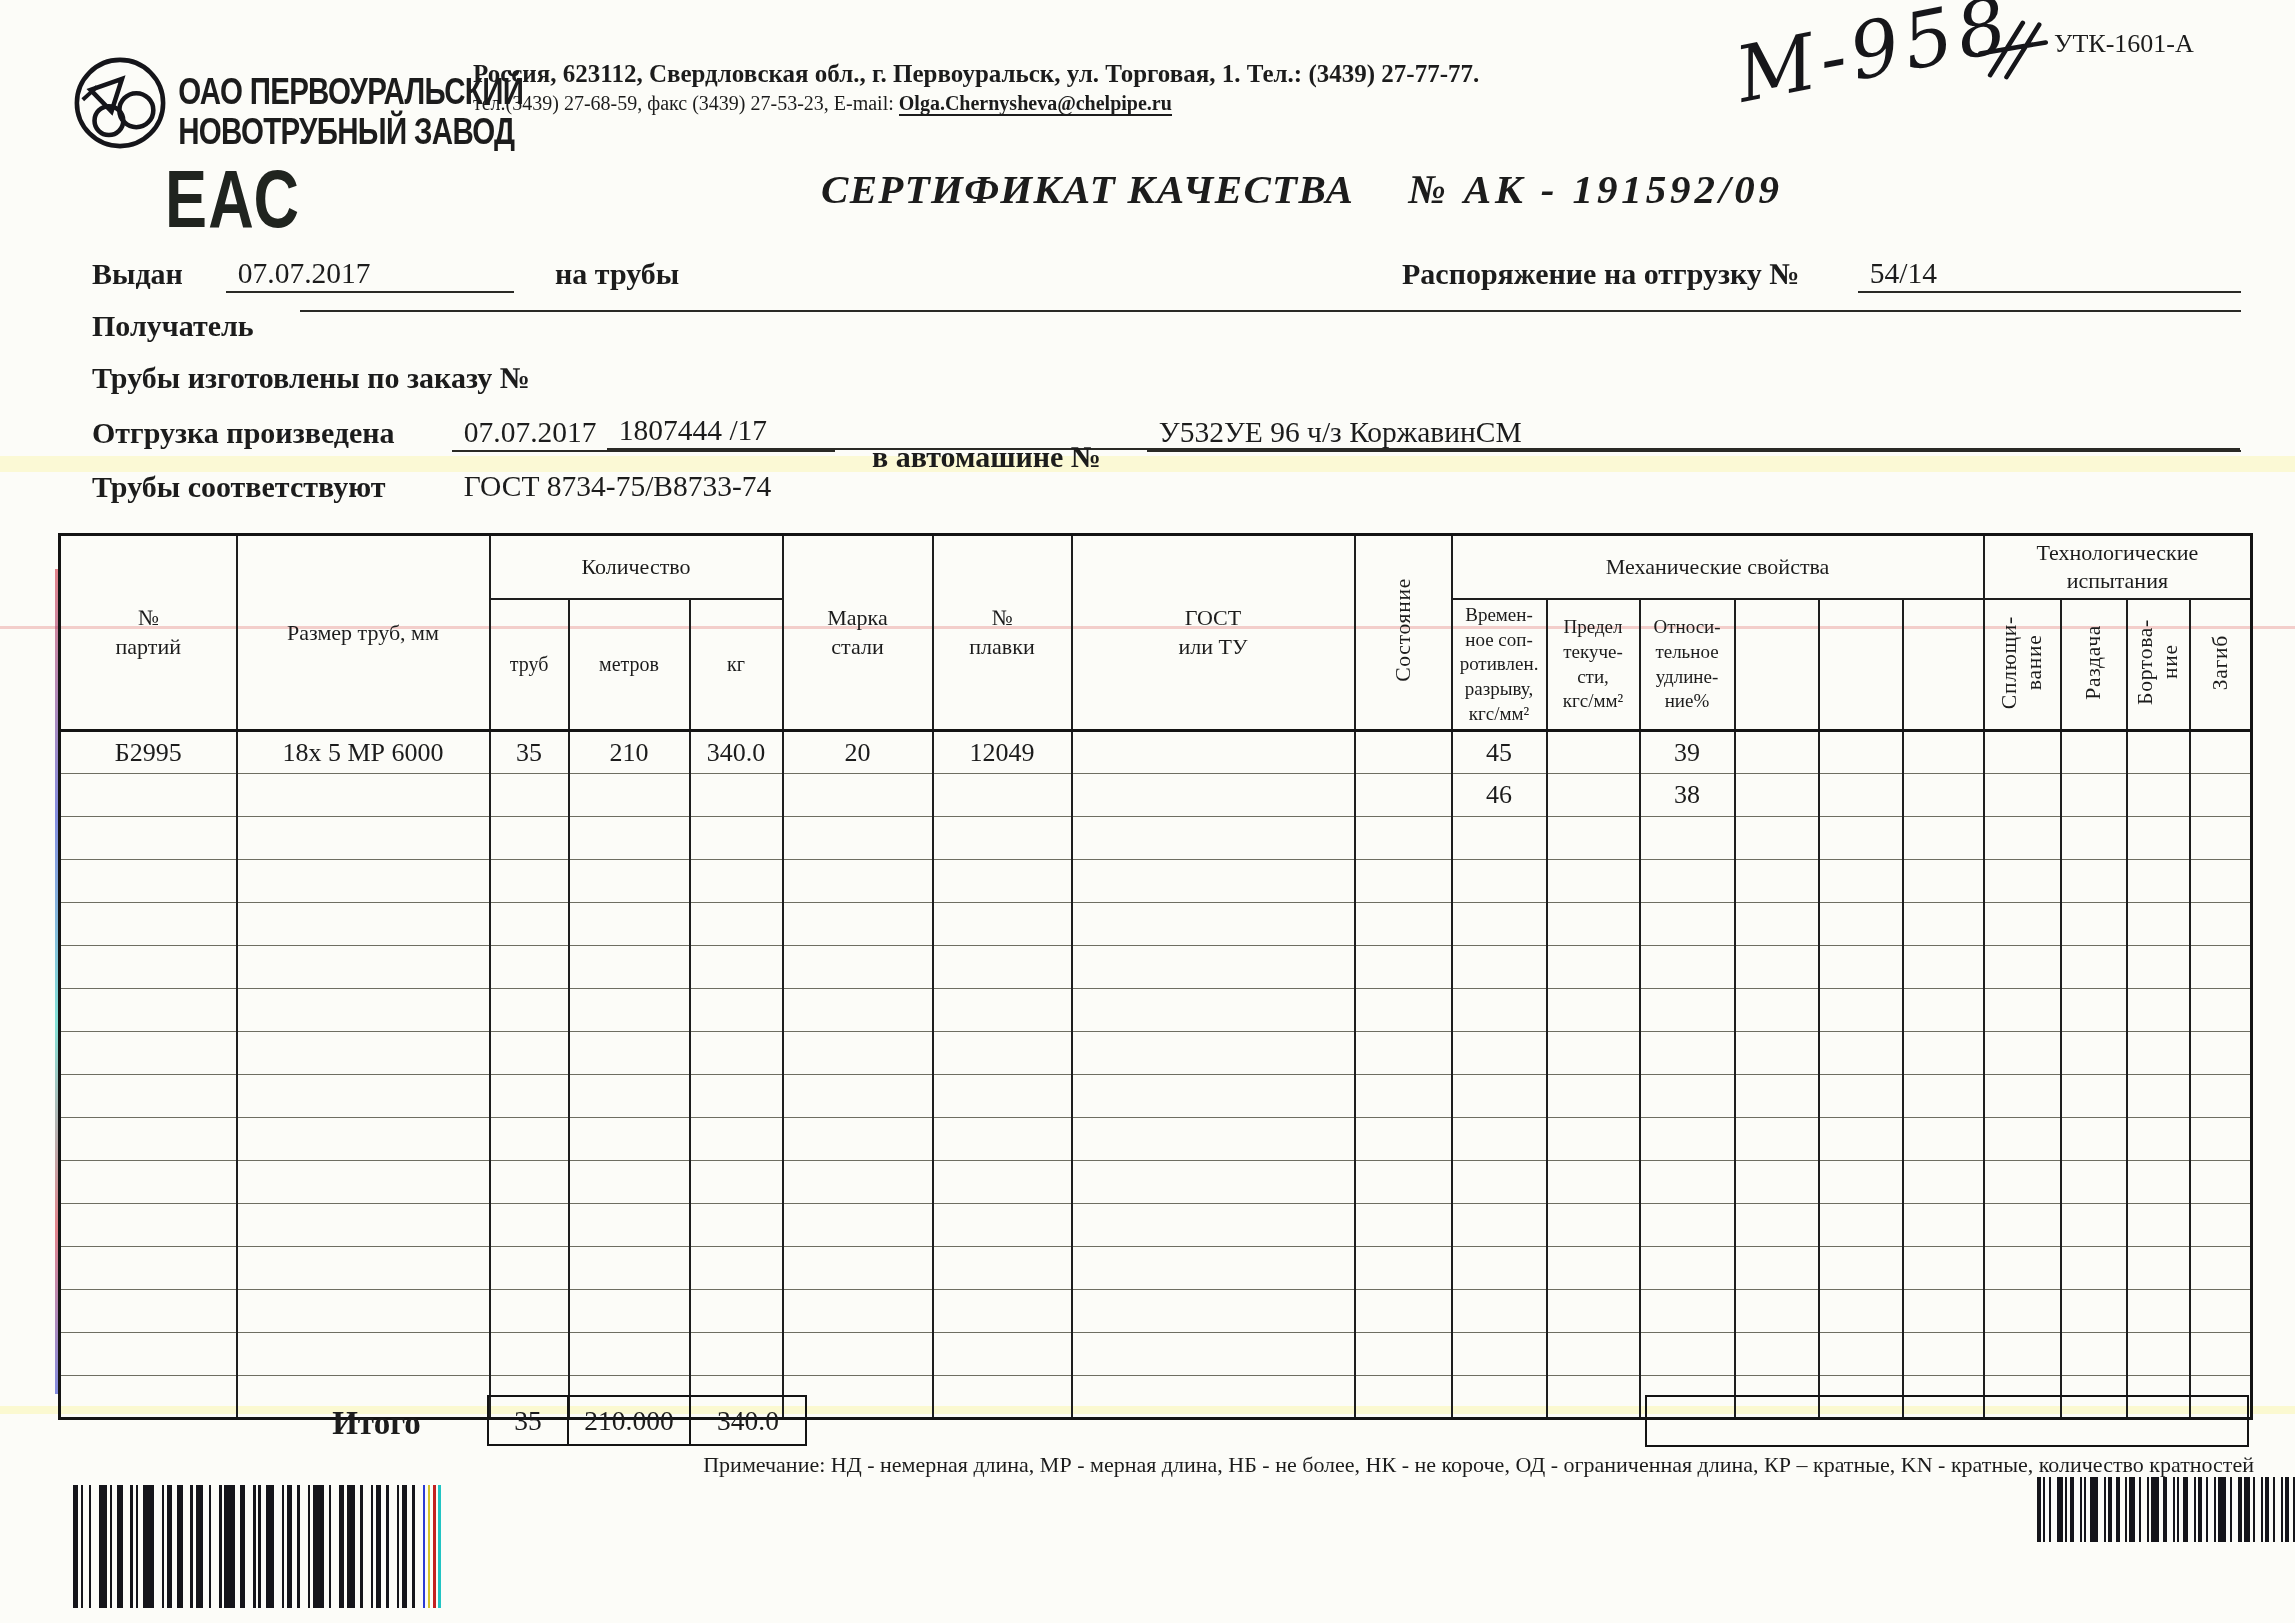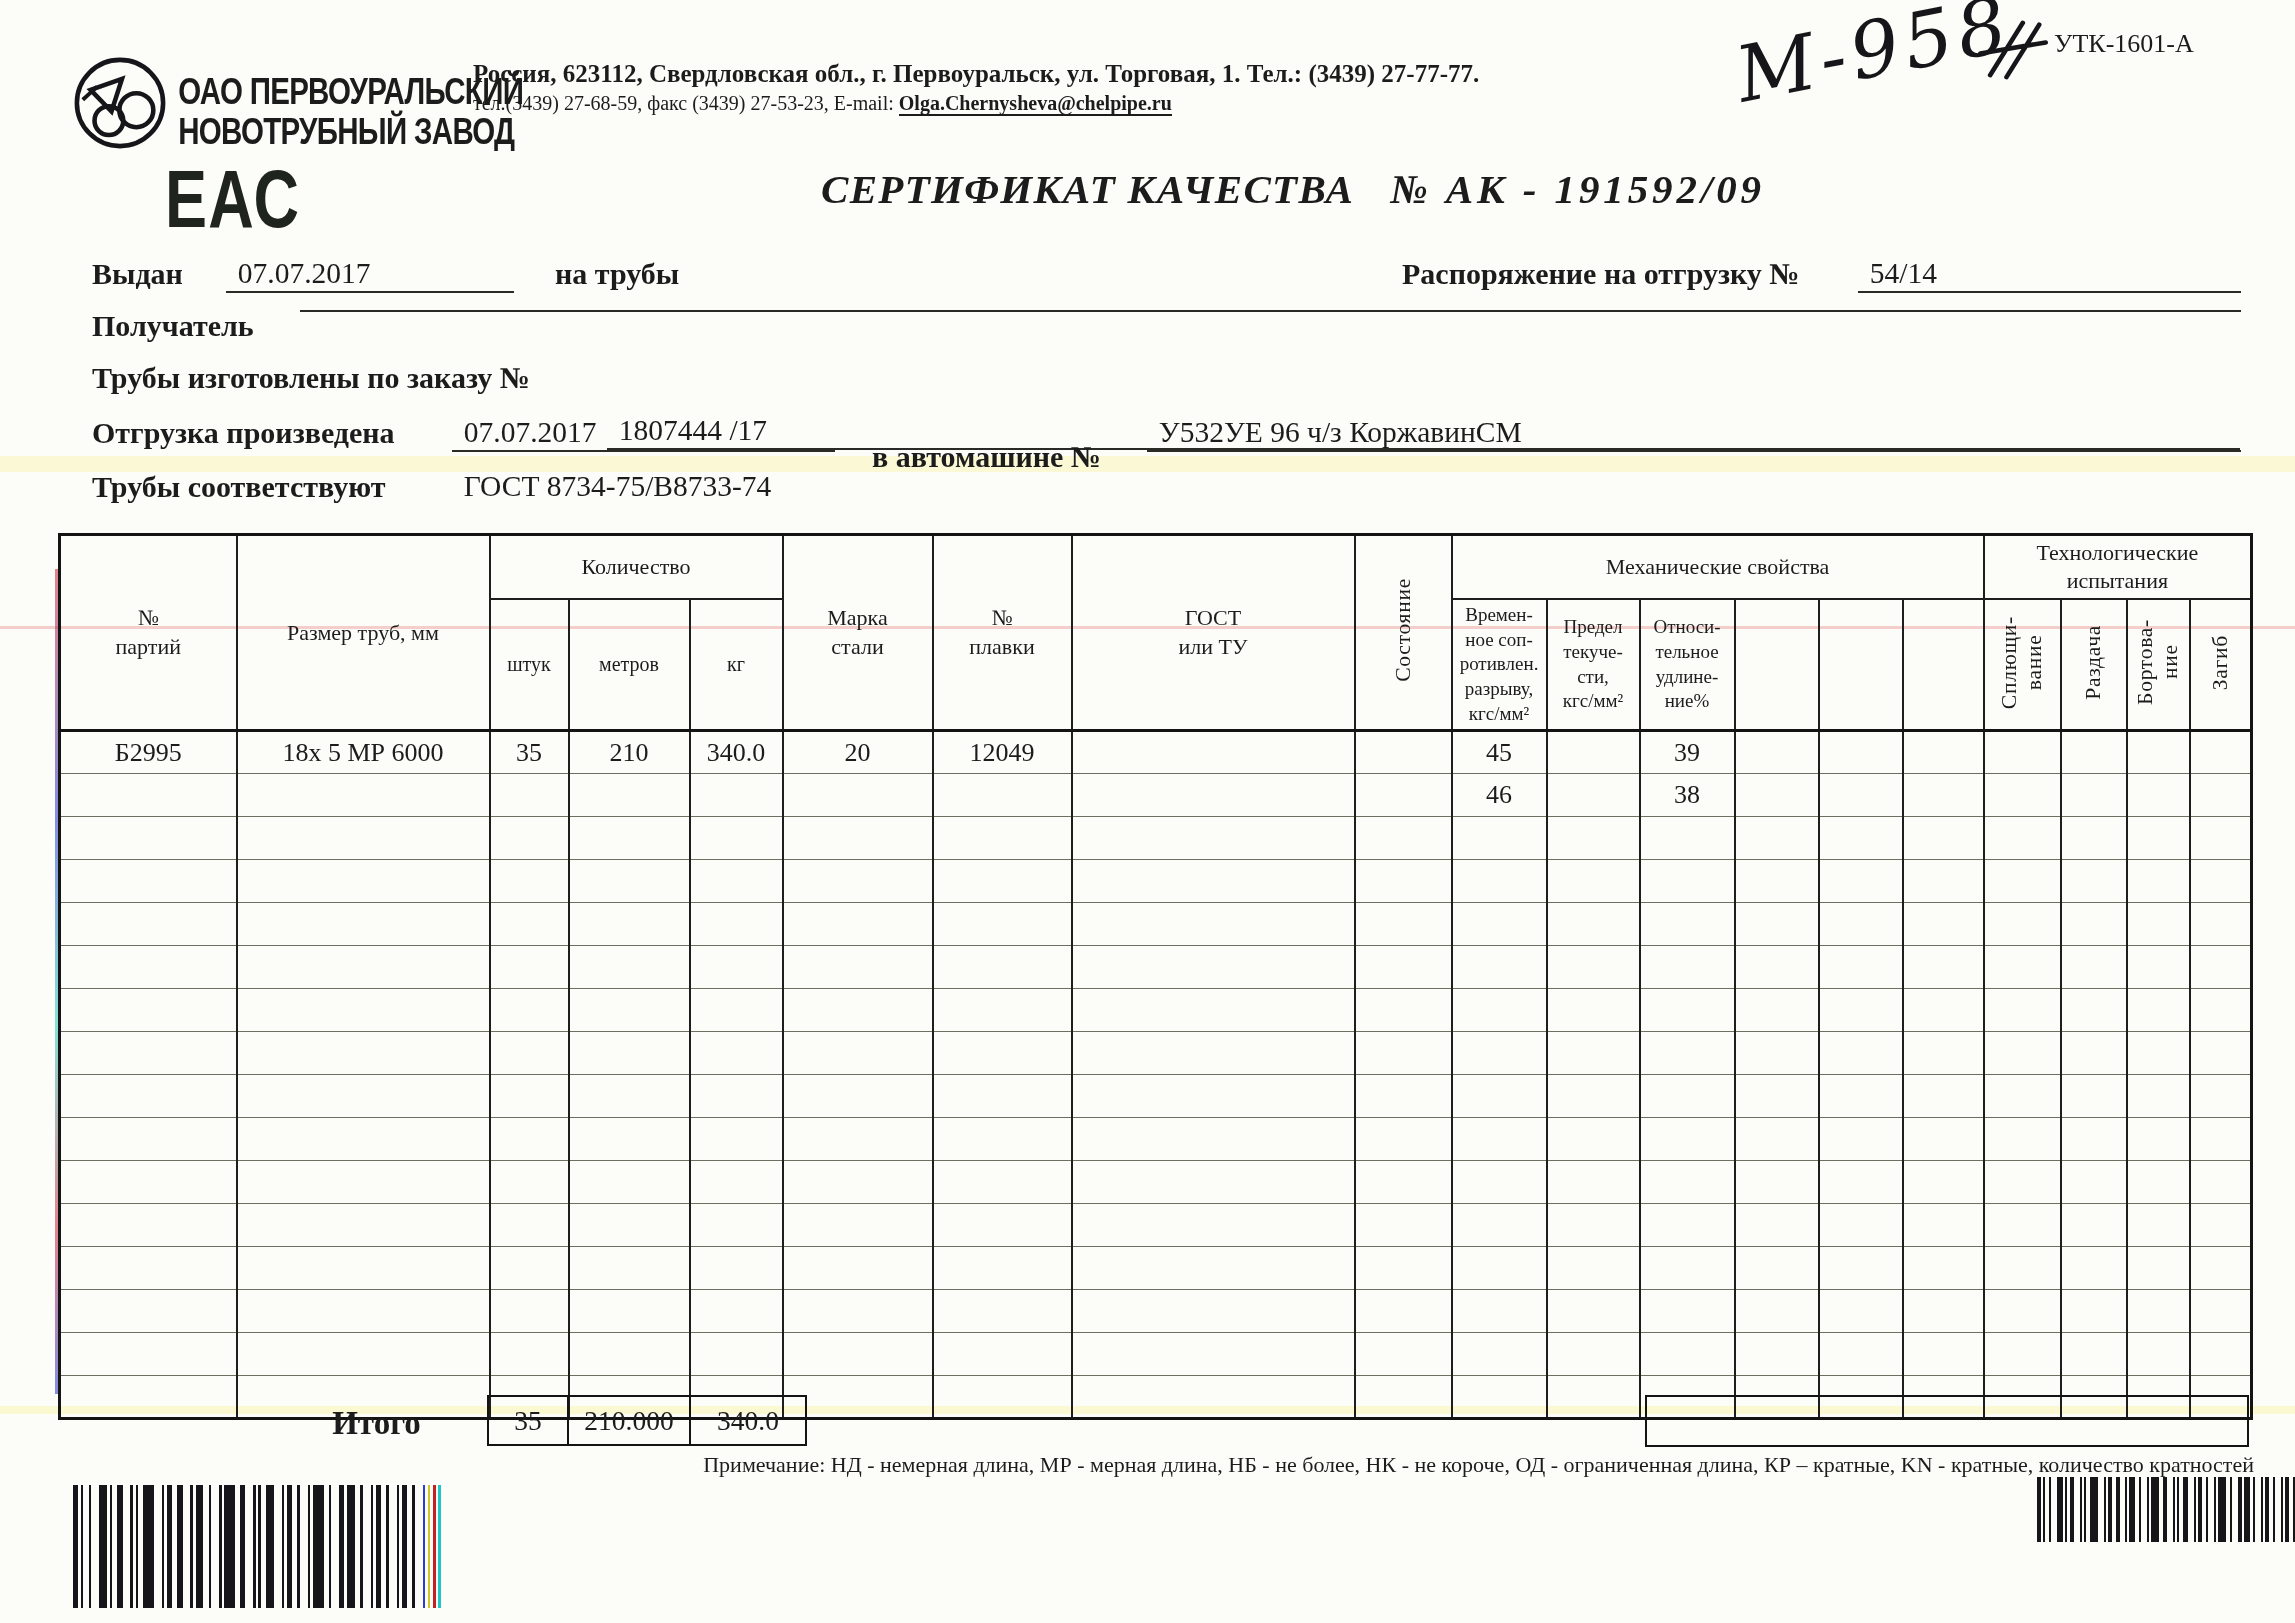--- a/index.html
+++ b/index.html
@@ -26,21 +26,21 @@
   #addr .a3 { font-size:20px; margin-top:3.9px; }
   #addr .email { text-decoration:none; border-bottom:2px solid #1c1c1c; font-weight:bold; }
   #handwriting { position:absolute; left:1735px; top:5.2px; transform:rotate(-11deg);
     font-style:italic; font-size:77px; font-family:"DejaVu Serif", serif; color:#16161a; letter-spacing:5.2px; }
   #hand-tick { position:absolute; left:1977px; top:13px; }
   #form-code { position:absolute; left:2054px; top:29px; font-size:26px; }
 
   
   #title { position:absolute; left:821px; top:165px; font-weight:bold; font-style:italic;
     font-size:41px; letter-spacing:1.3px; white-space:nowrap; }
-  #title .num { margin-left:36px; letter-spacing:3.9px; }
+  #title .num { margin-left:54px; letter-spacing:3.9px; }
 
   
   .flabel { position:absolute; font-weight:bold; font-size:30px; white-space:nowrap; }
   .fvalue { position:absolute; font-size:29.5px; white-space:nowrap;
     border-bottom:2px solid #2a2a26; padding:0 6.5px 1.3px 11.8px; }
   .fvalue.noline { border-bottom:none; }
 
   
   #cert-table { position:absolute; left:58px; top:533px; width:2191px;
     border-collapse:collapse; table-layout:fixed; }
@@ -170,21 +170,21 @@
         <th rowspan="2" class="ml rspan">№
 плавки</th>
         <th rowspan="2" class="ml rspan">ГОСТ
 или ТУ</th>
         <th rowspan="2"><span class="vtext">Состояние</span></th>
         <th colspan="6">Механические свойства</th>
         <th colspan="4" class="ml">Технологические
 испытания</th>
       </tr>
       <tr class="h2">
-        <th>штук</th>
+        <th>труб</th>
         <th>метров</th>
         <th>кг</th>
         <th class="ml" style="font-size:19px;">Времен-
 ное соп-
 ротивлен.
 разрыву,
 кгс/мм²</th>
         <th class="ml" style="font-size:19px;">Предел
 текуче-
 сти,

